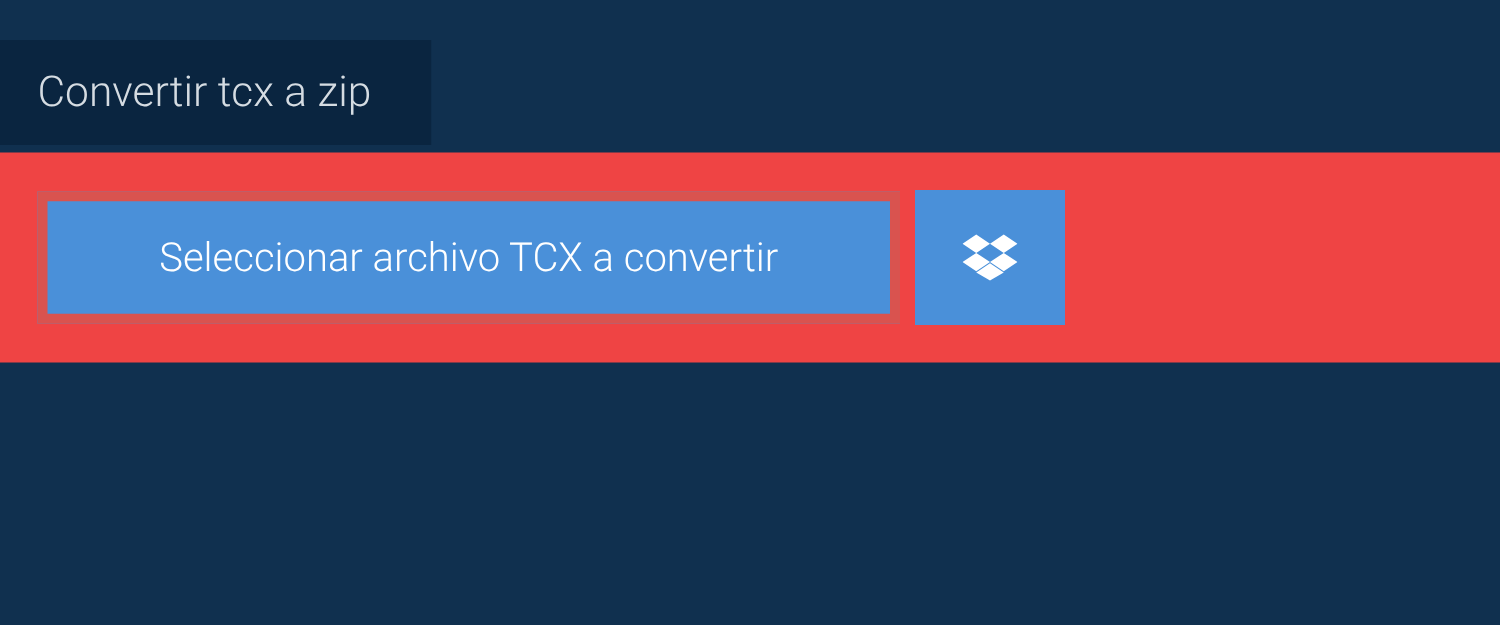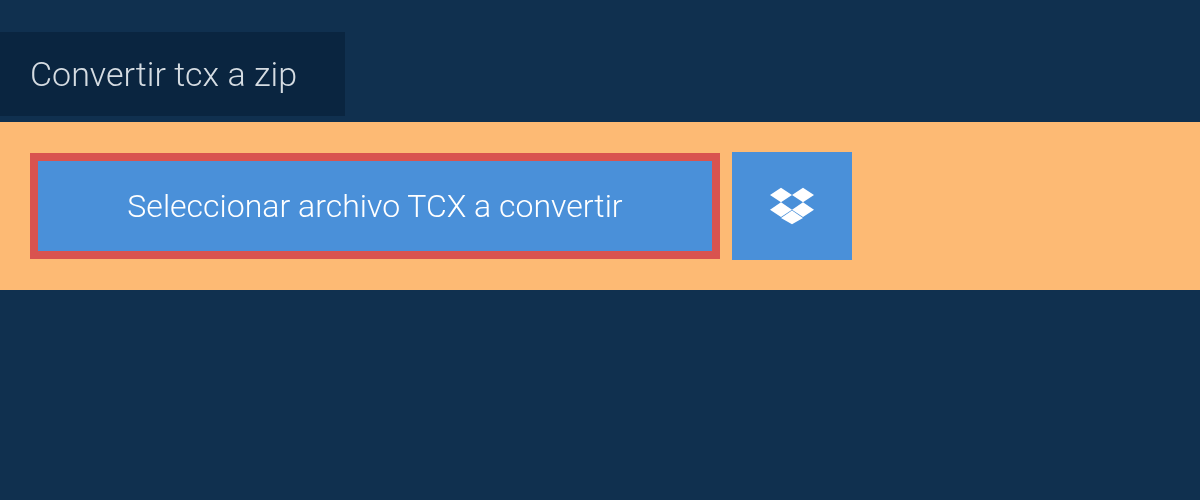--- a/index.html
+++ b/index.html
@@ -27,21 +27,21 @@
       padding: 22px 48px 22px 30px;
       color: #d5dce2;
       font-size: 34px;
       font-weight: 300;
     }
     .toolbar-panel {
       position: absolute;
       top: 122px;
       left: 0;
       width: 1200px;
-      background-color: #fdba74;
+      background-color: #ef4444;
       padding: 30px 30px;
       display: flex;
       align-items: center;
       gap: 12px;
     }
     .select-file-button {
       background-color: #4a90d9;
       border: 8px solid #d9534f;
       color: #ffffff;
       font-size: 32px;

